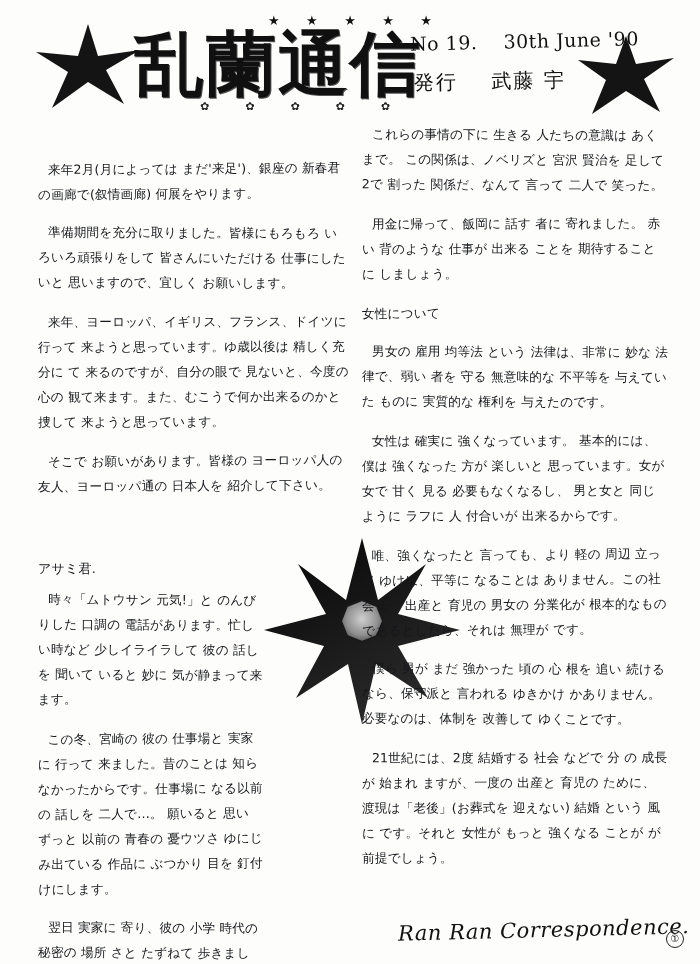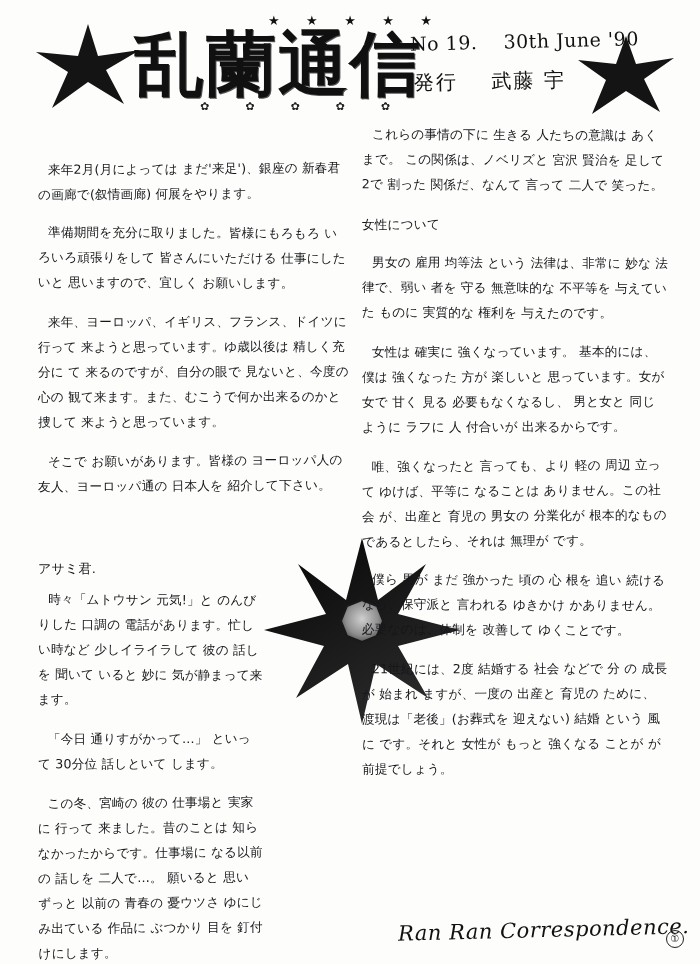--- a/index.html
+++ b/index.html
@@ -244,21 +244,20 @@
   <div class="col col-left">
     <p class="para j1">来年2月(月によっては まだ'来足')、銀座の 新春君の画廊で(叙情画廊) 何展をやります。</p>
     <p class="para j2">準備期間を充分に取りました。皆様にもろもろ いろいろ頑張りをして 皆さんにいただける 仕事にしたいと 思いますので、宜しく お願いします。</p>
     <p class="para j3">来年、ヨーロッパ、イギリス、フランス、ドイツに行って 来ようと思っています。ゆ歳以後は 精しく充分に て 来るのですが、自分の眼で 見ないと、今度の心の 観て来ます。また、むこうで何か出来るのかと捜して 来ようと思っています。</p>
     <p class="para j1">そこで お願いがあります。皆様の ヨーロッパ人の 友人、ヨーロッパ通の 日本人を 紹介して下さい。</p>
   </div>
 
   <div class="col col-left col-left-lower">
     <p class="heading-sm">アサミ君.</p>
     <p class="para j2">時々「ムトウサン 元気!」と のんびりした 口調の 電話があります。忙しい時など 少しイライラして 彼の 話しを 聞いて いると 妙に 気が静まって来ます。</p>
-    <p class="para j3">「今日 通りすがかって…」 といって 30分位 話しといて します。</p>
     <p class="para j1">この冬、宮崎の 彼の 仕事場と 実家に 行って 来ました。昔のことは 知らなかったからです。仕事場に なる以前の 話しを 二人で…。  願いると 思い ずっと 以前の 青春の 憂ウツさ ゆにじみ出ている 作品に ぶつかり 目を 釘付けにします。</p>
     <p class="para j2">翌日 実家に 寄り、彼の 小学 時代の 秘密の 場所 さと たずねて 歩きました。畑の端に 草が しげみ 立つた 小道を 歩くのは 何かと 奇妙しい ことと なりそう.</p>
   </div>
 
   <div class="illus">
     <div class="illus-wrap">
       <svg viewBox="0 0 200 190" width="200" height="190" aria-hidden="true">
         <defs>
           <radialGradient id="cg" cx="50%" cy="45%" r="55%">
             <stop offset="0%" stop-color="#cfcfcf"></stop>
@@ -273,20 +272,21 @@
 
         <polygon fill="url(#sg)" points="100,2 116,64 164,28 136,78 198,94 136,110 166,162 114,128 100,188 86,128 34,162 62,110 2,94 64,78 36,28 84,64"></polygon>
 
         <polygon fill="url(#cg)" stroke="#1a1a1a" stroke-width="2" points="100,64 115,70 121,85 115,100 100,106 85,100 79,85 85,70"></polygon>
       </svg>
     </div>
   </div>
 
   <div class="col col-right">
     <p class="para j2">これらの事情の下に 生きる 人たちの意識は あくまで。 この関係は、ノベリズと 宮沢 賢治を 足して 2で 割った 関係だ、なんて 言って 二人で 笑った。</p>
+    <p class="para j3">用金に帰って、飯岡に 話す 者に 寄れました。 赤い 背のような 仕事が 出来る ことを 期待することに しましょう。</p>
     <p class="para noind j1">女性について</p>
     <p class="para j2">男女の 雇用 均等法 という 法律は、非常に 妙な 法律で、弱い 者を 守る 無意味的な 不平等を 与えていた ものに 実質的な 権利を 与えたのです。</p>
     <p class="para j3">女性は 確実に 強くなっています。 基本的には、僕は 強くなった 方が 楽しいと 思っています。女が女で 甘く 見る 必要もなくなるし、 男と女と 同じように ラフに 人 付合いが 出来るからです。</p>
     <p class="para j1">唯、強くなったと 言っても、より 軽の 周辺 立って ゆけば、平等に なることは ありません。この社会 が、出産と 育児の 男女の 分業化が 根本的なものであるとしたら、それは 無理が です。</p>
     <p class="para j2">僕ら 男が まだ 強かった 頃の 心 根を 追い 続けるなら、保守派と 言われる ゆきかけ かありません。必要なのは、体制を 改善して ゆくことです。</p>
     <p class="para j3">21世紀には、2度 結婚する 社会 などで 分 の 成長 が 始まれ ますが、一度の 出産と 育児の ために、 渡現は「老後」(お葬式を 迎えない) 結婚 という 風に です。それと 女性が もっと 強くなる ことが が 前提でしょう。</p>
   </div>
 
   <div class="footer-sig">Ran Ran Correspondence.</div>
   <div class="page-num">①</div>

